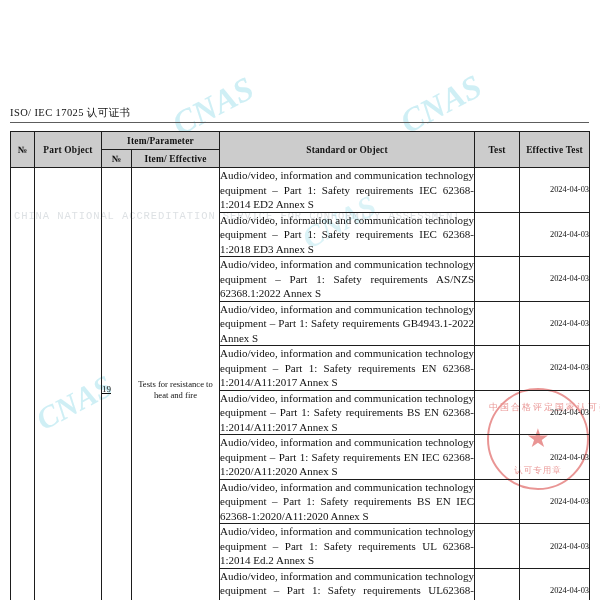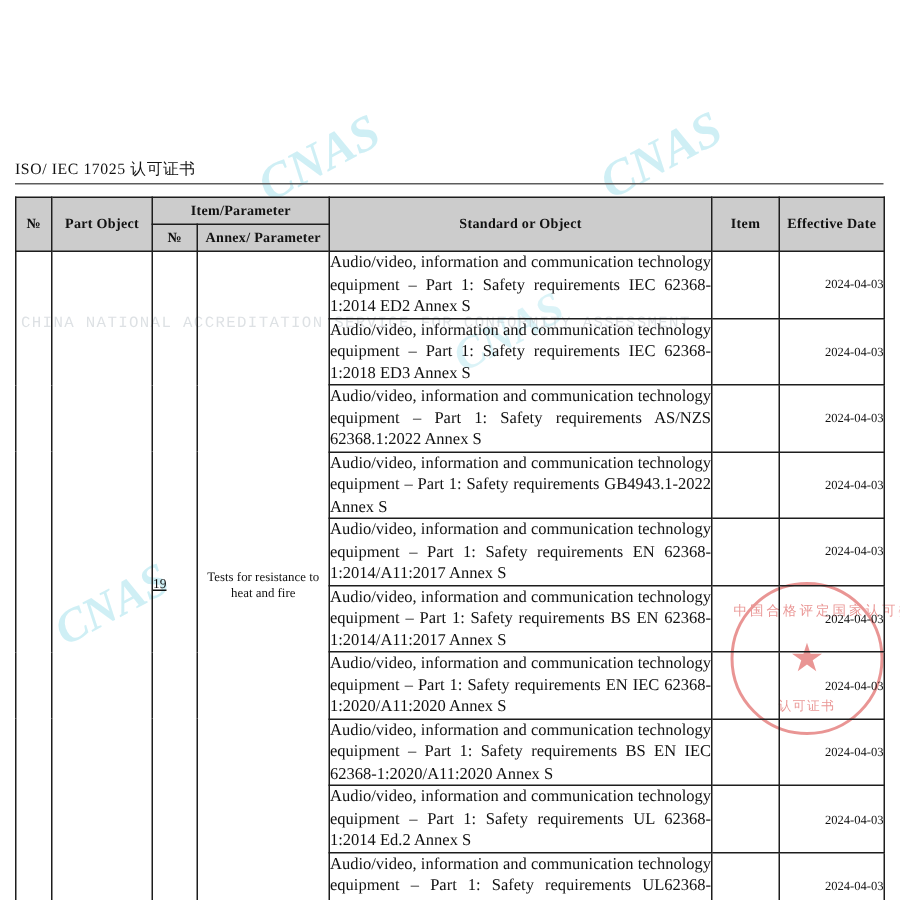--- a/index.html
+++ b/index.html
@@ -216,21 +216,21 @@
     <div class="wm-cnas c4">CNAS</div>
     <div class="wm-cnas c3">CNAS</div>
     <div class="wm-text-line wm-line-1">CHINA NATIONAL ACCREDITATION SERVICE FOR CONFORMITY ASSESSMENT</div>
   </div>
 
   <div class="seal">
     <div class="seal-arc-top">中国合格评定国家认可委员会</div>
     <div class="seal-star">
         <span>★</span>
       </div>
-    <div class="seal-arc-bottom">认可证书</div>
+    <div class="seal-arc-bottom">认可专用章</div>
   </div>
 
   <div class="doc-title">ISO/ IEC 17025  认可证书</div>
   <div class="title-rule"></div>
 
   <div class="tbl-wrap">
     <table class="cert">
       <colgroup>
         <col class="c-no">
           <col class="c-obj">
@@ -239,26 +239,26 @@
           <col class="c-std">
           <col class="c-note">
           <col class="c-date">
       </colgroup>
       <thead>
         <tr>
           <th rowspan="2">№</th>
           <th rowspan="2">Part Object</th>
           <th colspan="2">Item/Parameter</th>
           <th rowspan="2">Standard or Object</th>
-          <th rowspan="2">Item</th>
-          <th rowspan="2">Effective Date</th>
+          <th rowspan="2">Test</th>
+          <th rowspan="2">Effective Test</th>
         </tr>
         <tr>
           <th>№</th>
-          <th>Annex/ Parameter</th>
+          <th>Item/ Effective</th>
         </tr>
       </thead>
       <tbody id="tbody">
           <tr>
             <td class="cell num" rowspan="10"></td>
             <td class="cell obj" rowspan="10"></td>
             <td class="cell itemno" rowspan="10">19</td>
             <td class="cell itemname" rowspan="10">Tests for resistance to heat and fire</td>
             <td class="cell std">Audio/video, information and communication technology equipment – Part 1: Safety requirements IEC 62368-1:2014 ED2 Annex S</td>
             <td class="cell note"></td>

